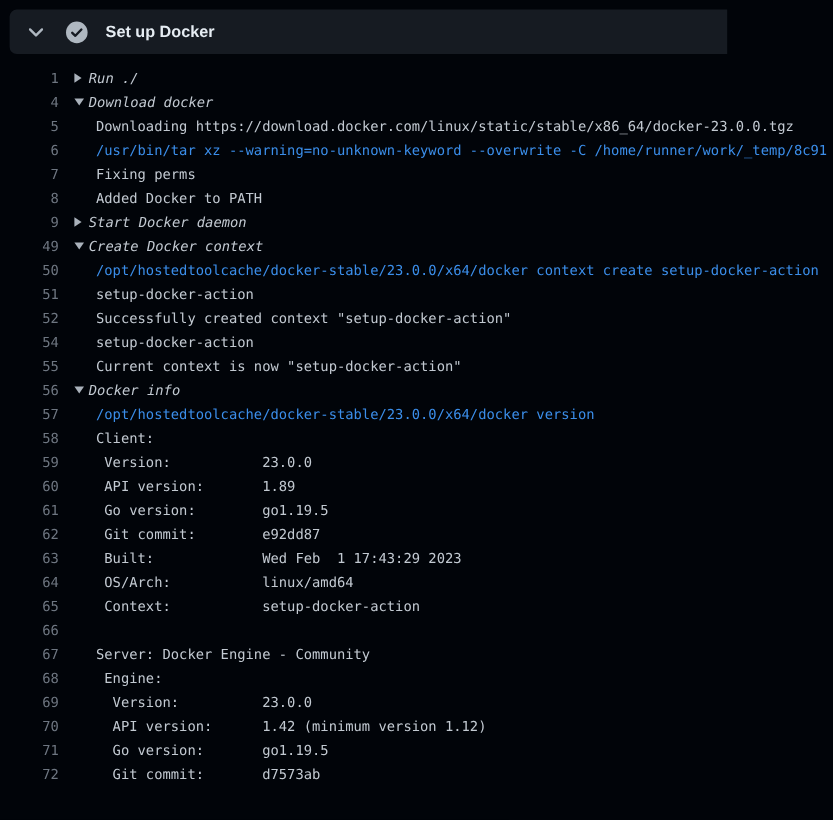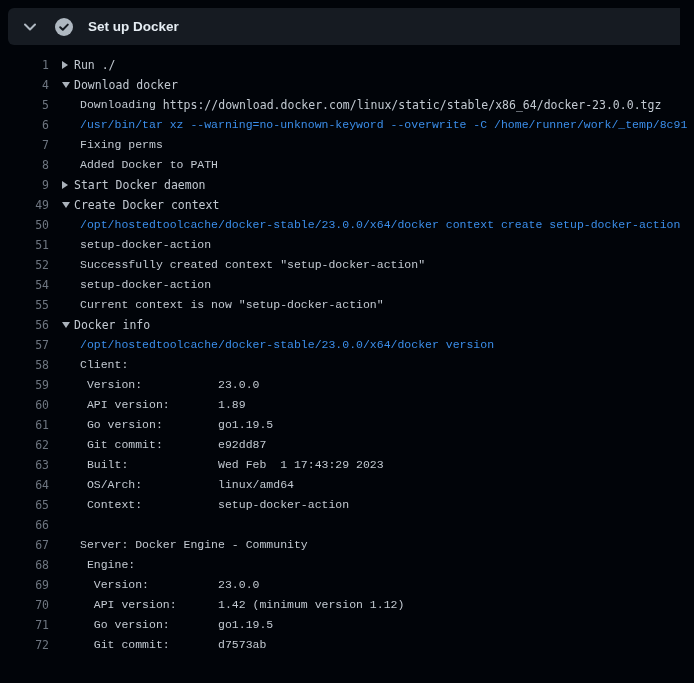--- a/index.html
+++ b/index.html
@@ -5,21 +5,21 @@
   * { margin: 0; padding: 0; box-sizing: border-box; }
   html, body {
     width: 694px; height: 683px;
     background: #010409;
     overflow: hidden;
     font-family: "DejaVu Sans Mono", monospace;
   }
   
   .step-header {
     margin: 8px 0 0 8px;
-    width: 672px;
+    width: 598px;
     height: 37px;
     background: #161b22;
     border-radius: 6px 0 0 6px;
     display: flex;
     align-items: center;
     padding: 0 12px;
     cursor: pointer;
   }
   .chev {
     width: 12px; height: 8px;
@@ -54,21 +54,21 @@
     cursor: pointer;
   }
   .content {
     flex: 1;
     padding-left: 13px;
     overflow: hidden;
     display: flex;
     align-items: center;
     white-space: pre;
   }
-  .plain-pad { padding-left: 18px; font-family: Liberation Mono, monospace; }
+  .plain-pad { padding-left: 18px; }
   .txt  { color: #c2c9d1; }
   .cmd  { color: #3b8eea; }
   .lnk  { color: #c2c9d1; cursor: pointer; }
   .arrow {
     flex: none;
     width: 12px;
     display: inline-flex;
     align-items: center;
     cursor: pointer;
   }
@@ -77,21 +77,21 @@
     border-left: 6px solid #aab2bb;
     border-top: 4px solid transparent;
     border-bottom: 4px solid transparent;
   }
   .tri-down {
     width: 0; height: 0;
     border-top: 6px solid #aab2bb;
     border-left: 4px solid transparent;
     border-right: 4px solid transparent;
   }
-  .group-title { color: #c2c9d1; }
+  .group-title { color: #c2c9d1; font-style: italic; }
 </style>
 </head>
 <body>
 
 <div class="step-header">
   <svg class="chev" viewBox="0 0 12 8">
     <path d="M1 1.5 L6 6.5 L11 1.5" fill="none" stroke="#afb8c1" stroke-width="2" stroke-linecap="round" stroke-linejoin="round"></path>
   </svg>
   <span class="status-icon">
     <svg width="20" height="20" viewBox="0 0 20 20">

